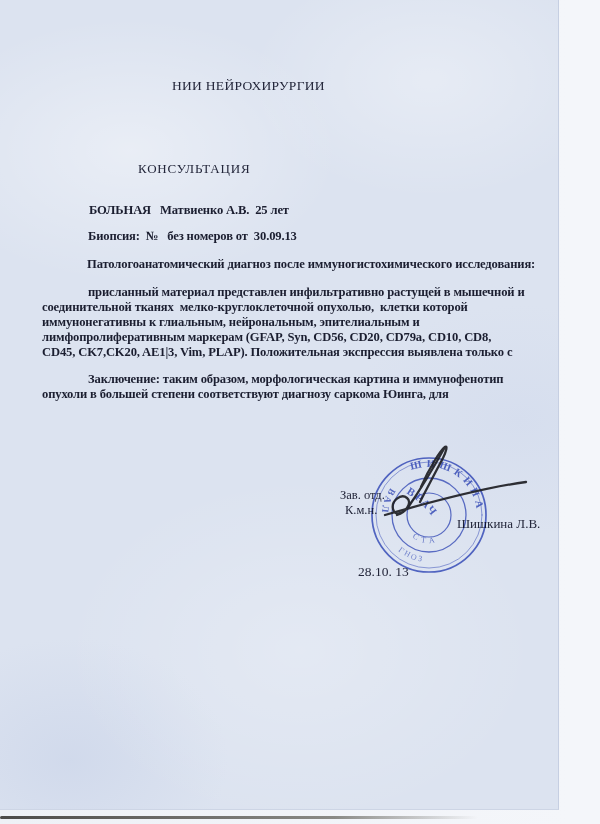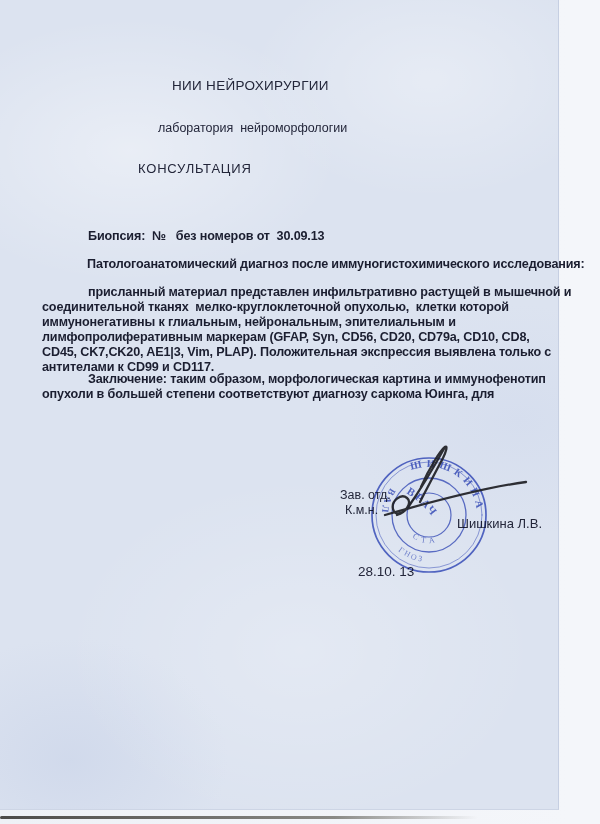--- a/index.html
+++ b/index.html
@@ -27,53 +27,52 @@
     border-bottom:1px solid #cdd5e5;
   }
   
   .scan-line {
     position:absolute; left:0; top:816px; width:478px; height:3px;
     background:linear-gradient(to right,#4c4b49 0%,#6b6a67 35%,#8a8a86 70%,rgba(138,138,134,0) 100%);
     border-radius:2px;
   }
   .t {
     position:absolute; white-space:pre; color:#23263a;
-    font-family:Liberation Sans, sans-serif;
+    font-family:Liberation Serif, serif;
     font-size:12.5px; line-height:1.15;
   }
   .b { font-weight:bold; color:#1b1e30; letter-spacing:-0.15px; font-size:12.6px; }
   .head-title { font-size:13.5px; letter-spacing:0.3px; }
   .doc-type   { font-size:13px; letter-spacing:0.8px; }
   .name-line  { font-size:13px;margin-top:14px; }
   .date-line  { font-size:13.5px;margin-top:36px; }
   .stamp-svg {
     position:absolute; left:325px; top:428px; width:210px; height:170px;
     mix-blend-mode:multiply;
   }
 </style>
 </head>
 <body>
 
 <div class="scan-bg"></div>
 
 <div class="paper">
 
   <div class="t head-title" style="left:172px; top:78px">НИИ НЕЙРОХИРУРГИИ</div>
-  <div class="t" style="left:158px; top:121px">лаборатория  нейроморфологии</div>
   <div class="t doc-type" style="left:138px; top:162px">КОНСУЛЬТАЦИЯ</div>
 
+  <div class="t b" style="left:89px; top:203px">БОЛЬНАЯ   Матвиенко А.В.  25 лет</div>
   <div class="t b" style="left:88px; top:229px">Биопсия:  №   без номеров от  30.09.13</div>
   <div class="t b" style="left:87px; top:257px">Патологоанатомический диагноз после иммуногистохимического исследования:</div>
 
   <div class="t b" style="left:88px; top:285px">присланный материал представлен инфильтративно растущей в мышечной и</div>
   <div class="t b" style="left:42px; top:300px">соединительной тканях  мелко-круглоклеточной опухолью,  клетки которой</div>
   <div class="t b" style="left:42px; top:315px">иммунонегативны к глиальным, нейрональным, эпителиальным и</div>
   <div class="t b" style="left:42px; top:330px">лимфопролиферативным маркерам (GFAP, Syn, CD56, CD20, CD79a, CD10, CD8,</div>
   <div class="t b" style="left:42px; top:345px">CD45, CK7,CK20, AE1|3, Vim, PLAP). Положительная экспрессия выявлена только с</div>
-  <div class="t b" style="left:42px; top:360px">антителами к CD99 и CD117.</div>
   <div class="t b" style="left:88px; top:372px">Заключение: таким образом, морфологическая картина и иммунофенотип</div>
   <div class="t b" style="left:42px; top:387px">опухоли в большей степени соответствуют диагнозу саркома Юинга, для</div>
 
   <div class="t" style="left:340px; top:488px">Зав. отд.</div>
   <div class="t" style="left:345px; top:503px">К.м.н.</div>
   <div class="t name-line" style="left:457px; top:503px">Шишкина Л.В.</div>
   <div class="t date-line" style="left:358px; top:528px">28.10. 13</div>
 
   <svg class="stamp-svg" viewBox="0 0 210 170">
     <g fill="none" stroke="#4a5fc6" stroke-linecap="round">

